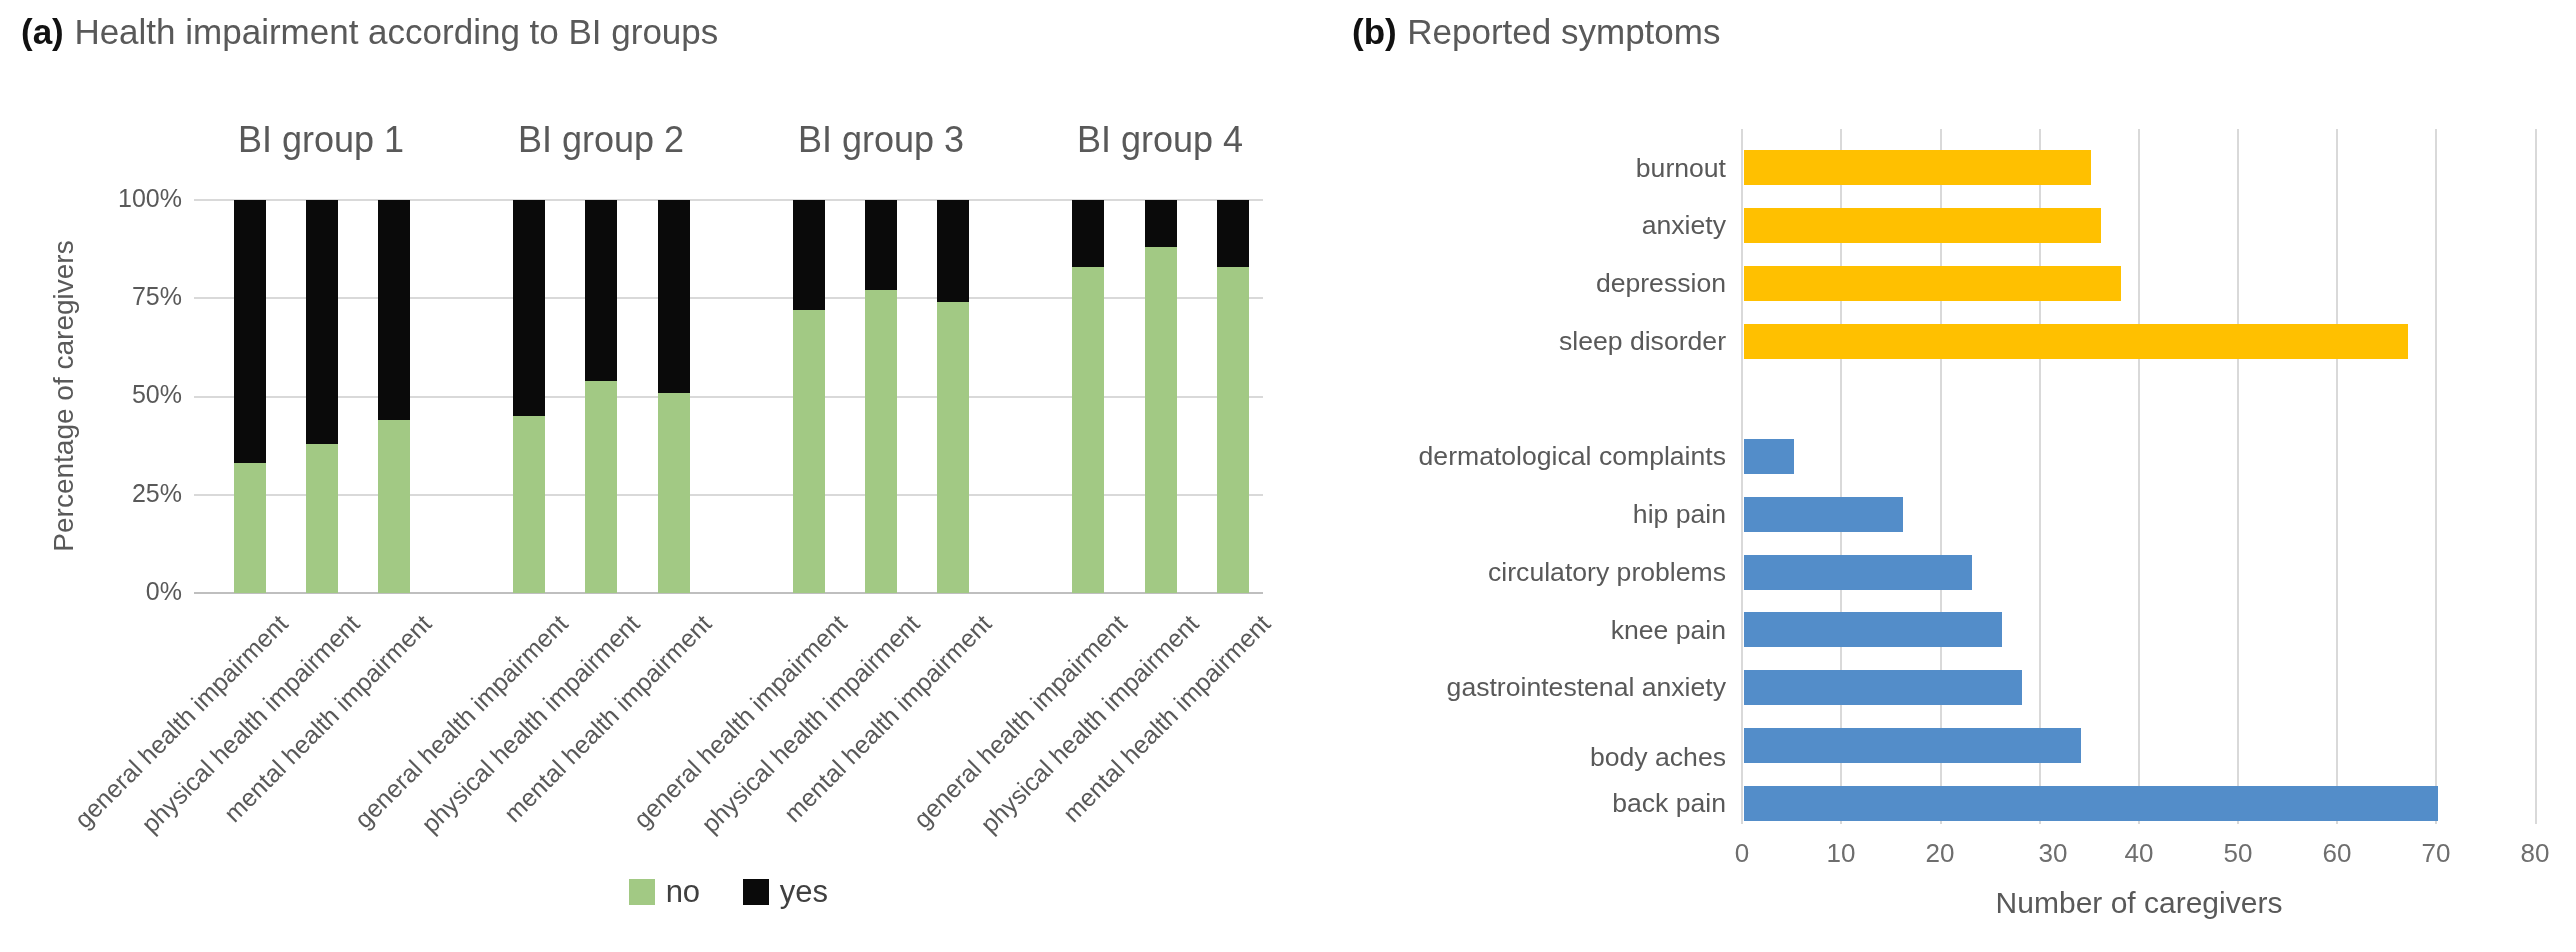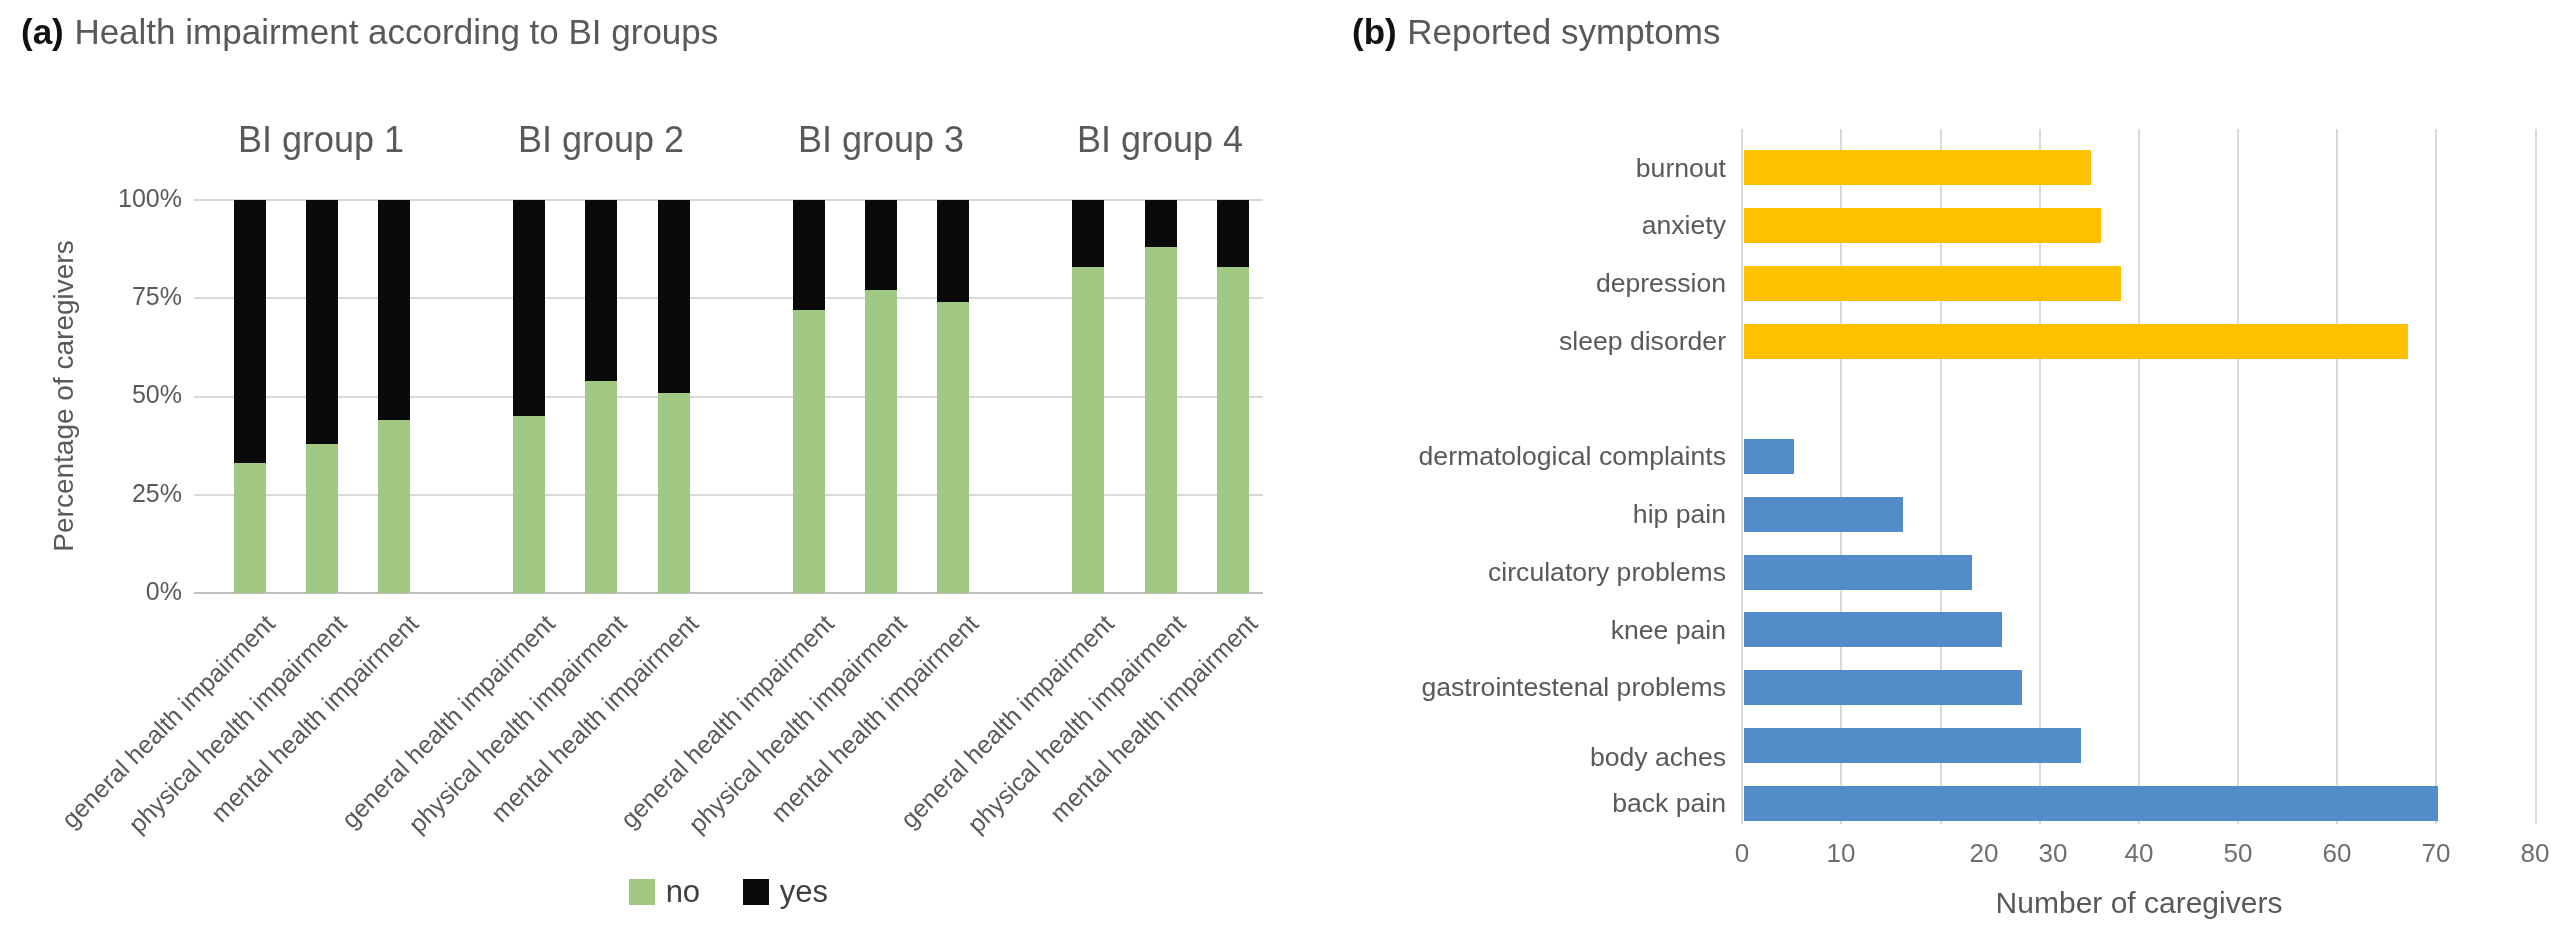--- a/index.html
+++ b/index.html
@@ -1,19 +1,19 @@
 <!DOCTYPE html>
 <html style="font-size:12px"><head>
 <meta charset="utf-8">
 <style>
   html,body{margin:0;padding:0;background:#ffffff;}
   body{width:2576px;height:952px;position:relative;font-family:"Liberation Sans",sans-serif;overflow:hidden;}
 
   .panel{position:absolute;top:0;height:952px;}
-  .panel-a{left:0;width:1292px;}
+  .panel-a{left:0;width:1292px;padding-left:13px;}
   .panel-b{left:1292px;width:1284px;}
 
   .fig-title{position:absolute;top:12px;margin:0;font-size:35px;font-weight:normal;color:#595959;white-space:nowrap;}
   .panel-a .fig-title{left:21px;}
   .panel-b .fig-title{left:32px;margin-left:28px;}
   .title-prefix{font-weight:bold;color:#111111;margin-right:10.6px;}
 
   
   .ylabelA{position:absolute;left:64px;top:396px;transform:translate(-50%,-50%) rotate(-90deg);
            font-size:28px;color:#595959;white-space:nowrap;}
@@ -159,32 +159,32 @@
       <div class="hbar" style="top: 368px; width: 159px; background: rgb(83, 141, 201);"></div>
       <div class="hbar" style="top: 426px; width: 228px; background: rgb(83, 141, 201);"></div>
       <div class="hbar" style="top: 483px; width: 258px; background: rgb(83, 141, 201);"></div>
       <div class="hbar" style="top: 541px; width: 278px; background: rgb(83, 141, 201);"></div>
       <div class="hbar" style="top: 599px; width: 337px; background: rgb(83, 141, 201);"></div>
       <div class="hbar" style="top: 657px; width: 694px; background: rgb(83, 141, 201);"></div>
     </div>
   <div class="xlabelB">Number of caregivers</div>
 <div class="xtickB" style="left: 450px;">0</div>
     <div class="xtickB" style="left: 549px;">10</div>
-    <div class="xtickB" style="left: 648px; margin-left: 44px;">20</div>
+    <div class="xtickB" style="left: 648px;">20</div>
     <div class="xtickB" style="left: 761px;">30</div>
     <div class="xtickB" style="left: 847px;">40</div>
     <div class="xtickB" style="left: 946px;">50</div>
     <div class="xtickB" style="left: 1045px;">60</div>
     <div class="xtickB" style="left: 1144px;">70</div>
     <div class="xtickB" style="left: 1243px;">80</div>
     <div class="blabel" style="top: 150px;">burnout</div>
     <div class="blabel" style="top: 207px;">anxiety</div>
     <div class="blabel" style="top: 265px;">depression</div>
     <div class="blabel" style="top: 323px; text-align: center;">sleep disorder</div>
     <div class="blabel" style="top: 438px;">dermatological complaints</div>
     <div class="blabel" style="top: 496px;">hip pain</div>
     <div class="blabel" style="top: 554px;">circulatory problems</div>
     <div class="blabel" style="top: 612px;">knee pain</div>
-    <div class="blabel" style="top: 669px;">gastrointestenal problems</div>
+    <div class="blabel" style="top: 669px;">gastrointestenal anxiety</div>
     <div class="blabel" style="top: 727px; margin-top: 12px;">body aches</div>
     <div class="blabel" style="top: 785px;">back pain</div>
   </section>
 
 
 </body></html>

